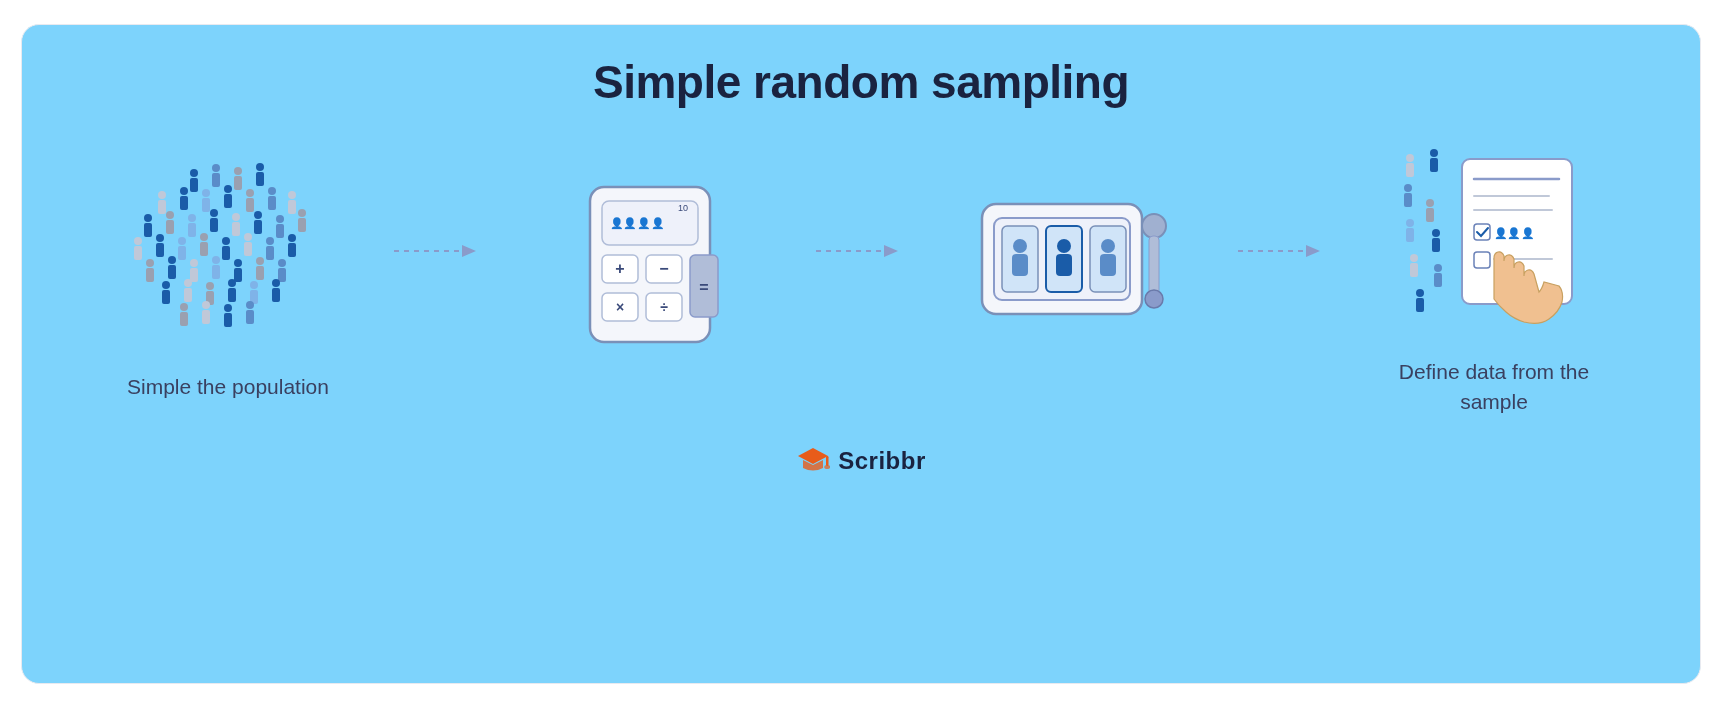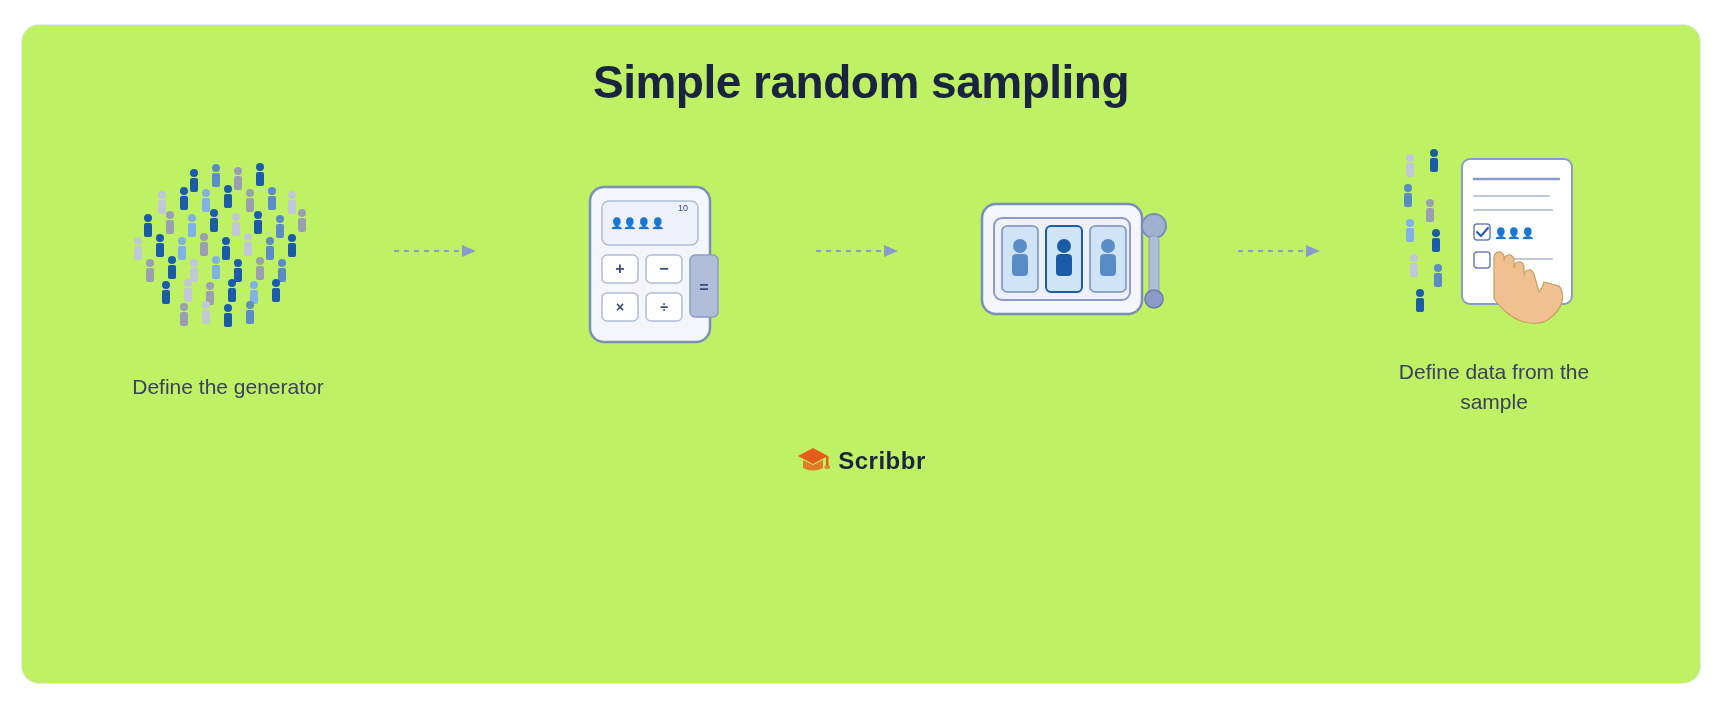--- a/index.html
+++ b/index.html
@@ -6,21 +6,21 @@
     body {
       background: #ffffff;
       font-family: 'Segoe UI', Arial, sans-serif;
       width: 1722px;
       height: 708px;
       display: flex;
       align-items: center;
       justify-content: center;
     }
     .container {
-      background: #bef264;
+      background: #7dd3fc;
       border-radius: 18px;
       width: 1680px;
       min-height: 660px;
       padding: 30px 40px 40px;
       display: flex;
       flex-direction: column;
       align-items: center;
       border: 1.5px solid #e8eaf0;
     }
     .title {
@@ -276,21 +276,21 @@
           <g transform="translate(94,145)">
               <circle cx="6" cy="4" r="4" fill="#1a5ca8"></circle>
               <rect x="2" y="9" width="8" height="14" rx="2" fill="#1a5ca8"></rect>
             </g>
           <g transform="translate(116,142)">
               <circle cx="6" cy="4" r="4" fill="#5a8cc8"></circle>
               <rect x="2" y="9" width="8" height="14" rx="2" fill="#5a8cc8"></rect>
             </g>
         </svg>
       </div>
-      <div class="step-label">Define the generator</div>
+      <div class="step-label">Simple the population</div>
     </div>
 
     <div class="arrow-connector">
       <svg width="90" height="24" viewBox="0 0 90 24" fill="none" xmlns="http://www.w3.org/2000/svg">
         <line x1="0" y1="12" x2="68" y2="12" stroke="#8a9bca" stroke-width="2" stroke-dasharray="5,5"></line>
         <polygon points="68,6 82,12 68,18" fill="#8a9bca"></polygon>
       </svg>
     </div>
 
     <div class="step">

